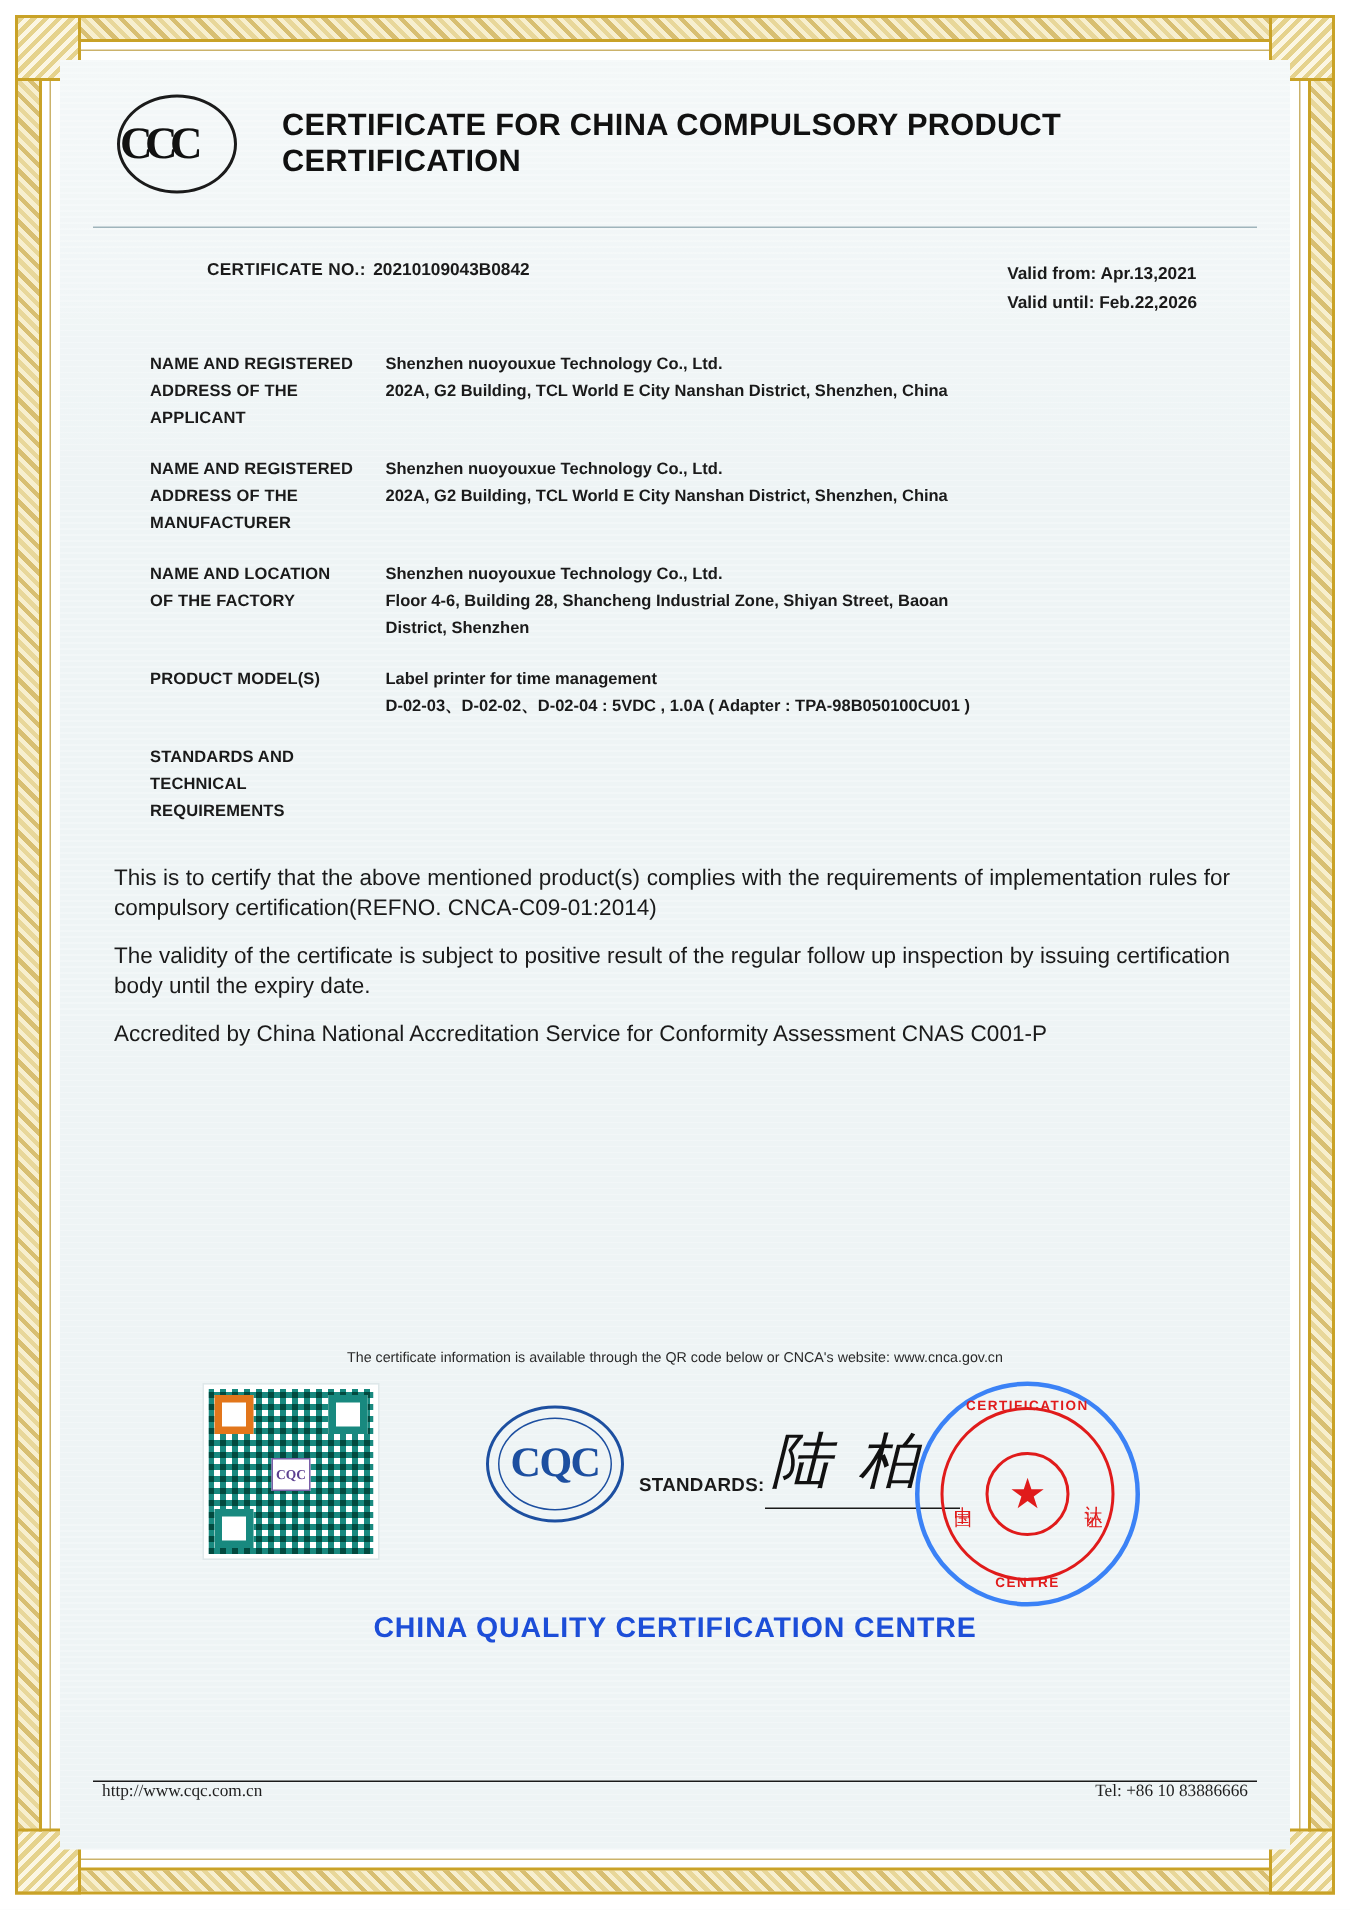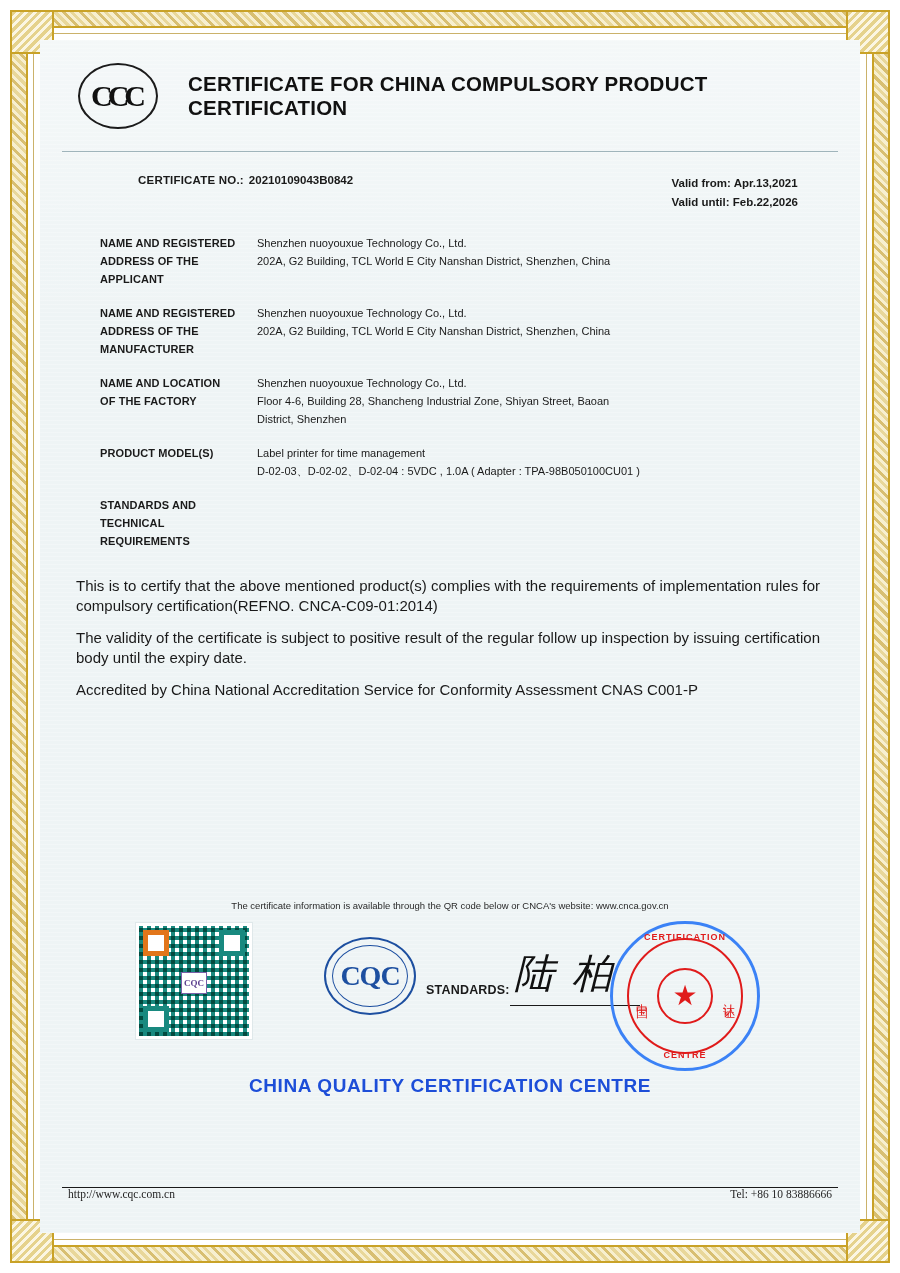--- a/index.html
+++ b/index.html
@@ -85,21 +85,21 @@
     display: flex;
     align-items: center;
     padding: 0 22px 0 38px;
   }
   .ccc-logo {
     width: 80px; height: 66px;
     border: 2px solid #1b1b1b;
     border-radius: 50%;
     display: flex;
     align-items: center;
-    justify-content: center;
+    justify-content: flex-start;
     flex: 0 0 auto;
     margin-right: 30px;
   }
   .ccc-text {
     font-family: "Liberation Serif", serif;
     font-size: 30px;
     font-weight: bold;
     letter-spacing: -5px;
     color: #111;
     padding-right: 4px;
@@ -165,21 +165,21 @@
     letter-spacing: 0.1px;
     padding-left: 26px;
   }
   .field .value {
     flex: 1 1 auto;
     font-size: 11px;
     line-height: 18px;
     padding-left: 8px;
     color: #1a1a1a;
   }
-  .field .value div { white-space: pre; }
+  .field .value div { white-space: pre; font-weight: bold; }
 
   .paragraphs {
     margin-top: 26px;
     padding: 0 6px 0 2px;
   }
   .paragraphs p {
     margin: 0 0 12px 0;
     font-size: 15px;
     line-height: 20px;
     text-align: justify;

